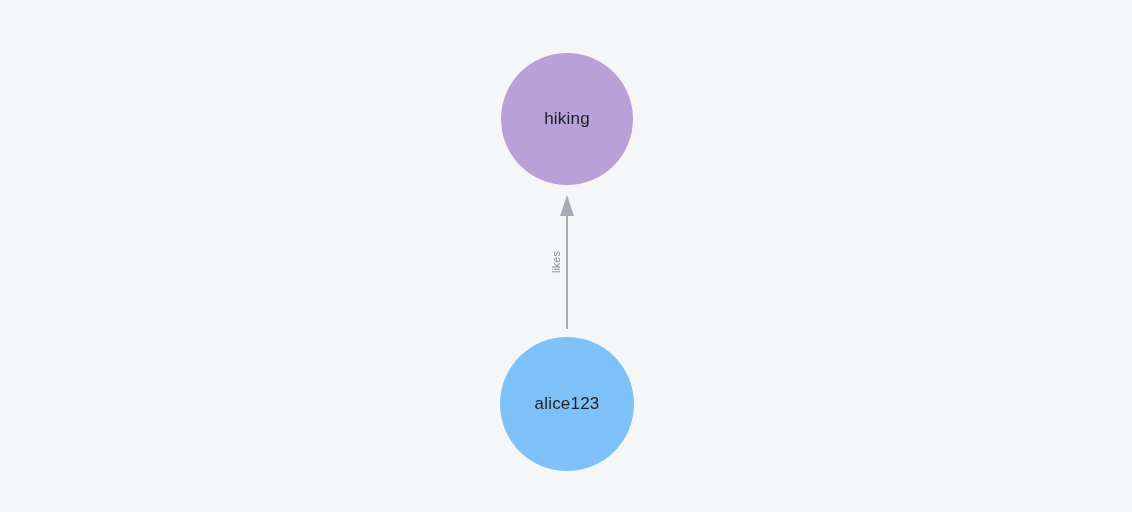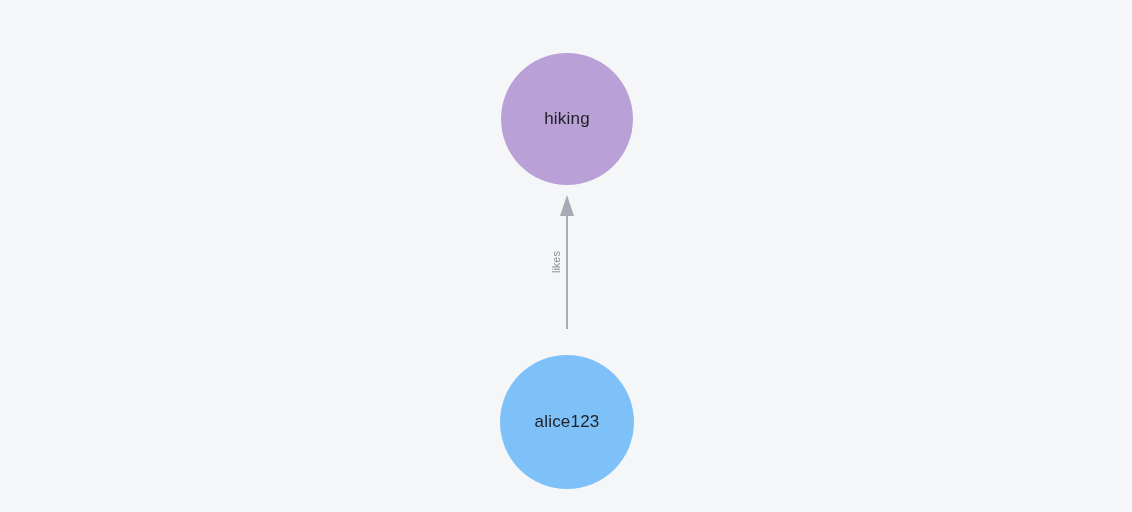--- a/index.html
+++ b/index.html
@@ -52,17 +52,17 @@
       <line stroke-width="2" x1="567" y1="329" x2="567" y2="214" stroke="#a6abb4"></line>
       <polygon points="567,195 560,216 574,216" fill="#a6abb4"></polygon>
       <text class="edge-label" x="560" y="262" transform="rotate(-90 560 262)" fill="#8b919a">likes</text>
     </g>
   </svg>
 
   <div class="node" style="left: 501px; top: 53px; width: 132px; height: 132px; background: rgb(185, 160, 214); color: rgb(31, 32, 35);">
     <span class="node-label">hiking</span>
   </div>
 
-  <div class="node" style="left: 500px; top: 355px; width: 134px; height: 134px; background: rgb(125, 193, 248); color: rgb(31, 32, 35);">
+  <div class="node" style="left: 500px; top: 337px; width: 134px; height: 134px; background: rgb(125, 193, 248); color: rgb(31, 32, 35);">
     <span class="node-label">alice123</span>
   </div>
 
 </div>
 
 </body></html>

